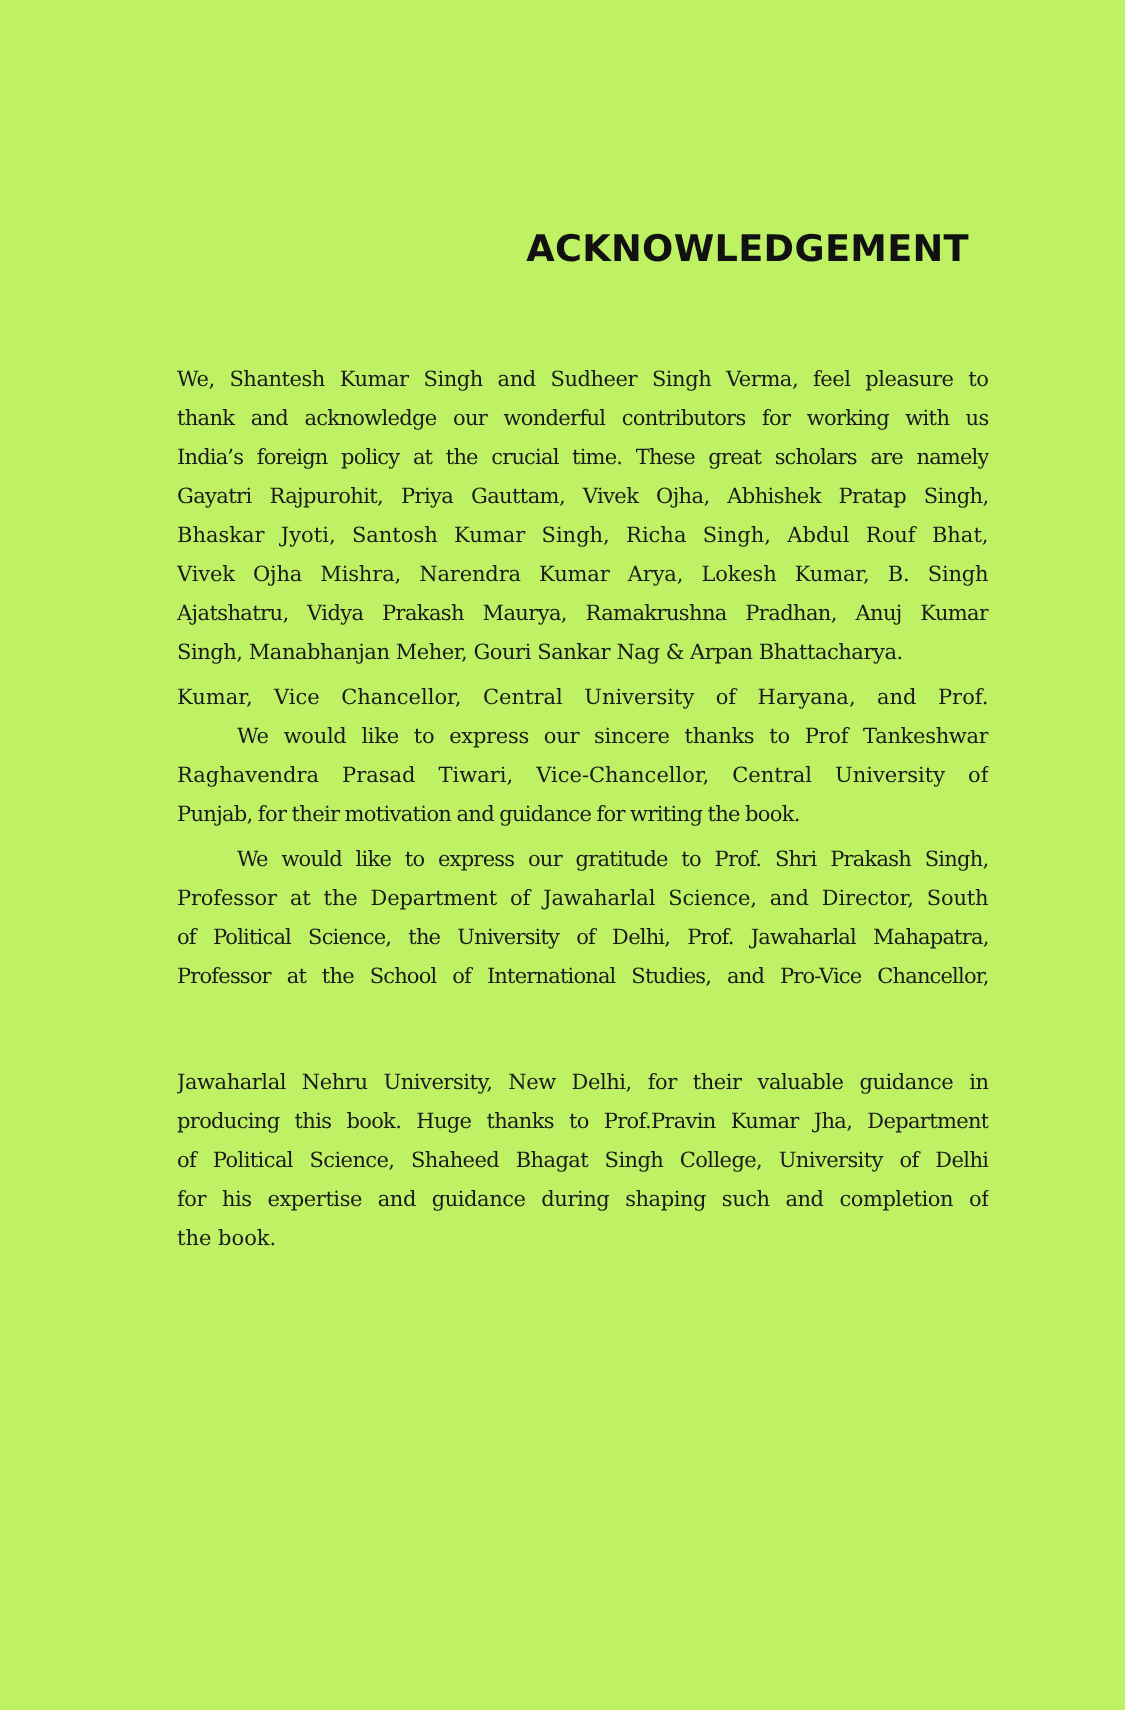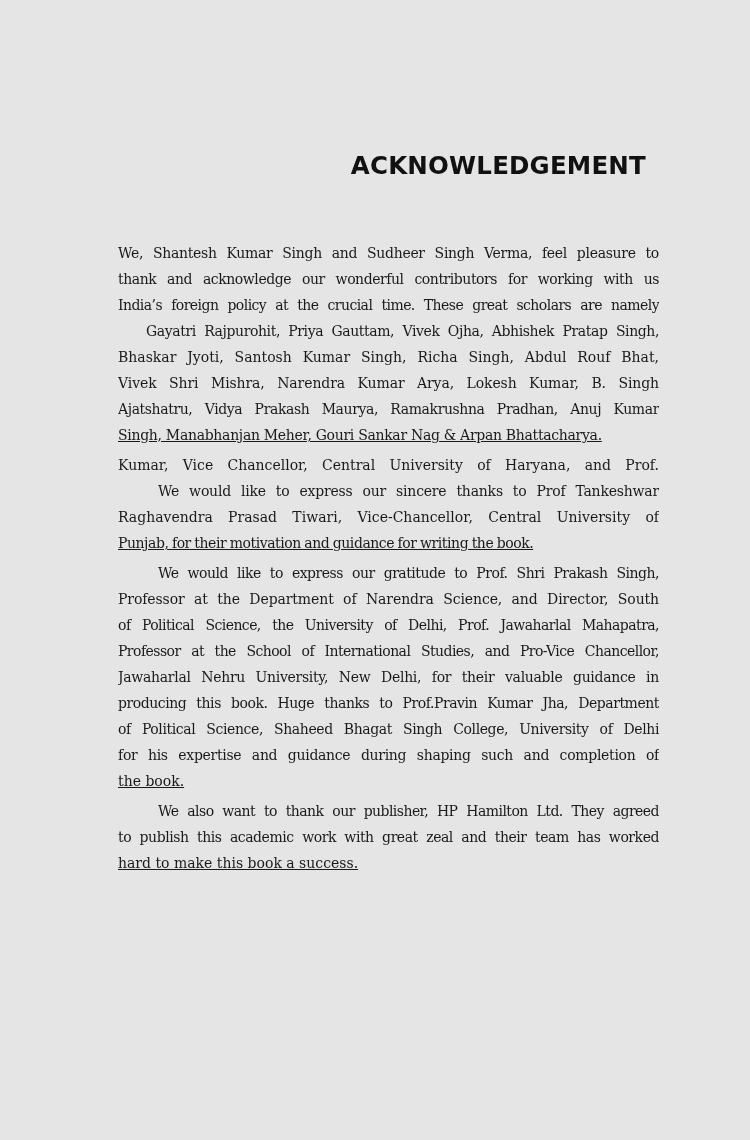--- a/index.html
+++ b/index.html
@@ -1,69 +1,64 @@
 <!DOCTYPE html>
 <html><head>
   <meta charset="utf-8">
   <style>
     html, body { margin: 0; padding: 0; background: #ffffff; }
     body { width: 750px; height: 1140px; position: relative; overflow: hidden; }
-    .page { position: absolute; left: 0; top: 0; width: 750px; height: 1140px; background: #e5e5e5; }
+    .page { position: absolute; left: 0; top: 0; width: 750px; height: 1140px; background: #bef264; }
     .title {
       position: absolute; left: 105px; top: 151px; width: 541px;
       text-align: right;
       font-family: "DejaVu Sans", sans-serif; font-weight: bold;
       font-size: 24.5px; letter-spacing: 0.2px; color: #111111;
       line-height: 30px;
     }
     .body {
       position: absolute; left: 118px; top: 240px; width: 541px;
       font-family: "DejaVu Serif", serif; font-size: 14px; color: #1a1a1a;
     }
     .para { margin: 0 0 4px 0; }
     .line {
       display: block; height: 26px; line-height: 26px; white-space: nowrap;
       text-align: justify; text-align-last: justify; overflow: hidden;
     }
-    .line.last { text-align-last: left; text-decoration: underline; }
+    .line.last { text-align-last: left; }
     .line.indent { padding-left: 40px; }
     .line.tight { letter-spacing: -0.45px; word-spacing: -0.5px; }
   </style>
 </head>
 <body>
 
 <div class="page">
   <h1 class="title" style="margin:0;">ACKNOWLEDGEMENT</h1>
   <div class="body" id="body">
       <p class="para">
         <span class="line" style="letter-spacing: -0.3px;">We, Shantesh Kumar Singh and Sudheer Singh Verma, feel pleasure to</span>
         <span class="line tight">thank and acknowledge our wonderful contributors for working with us</span>
         <span class="line tight" style="letter-spacing: -0.55px;">India’s foreign policy at the crucial time. These great scholars are namely</span>
-        <span class="line" style="letter-spacing: -0.4px; margin-left: 28px;">Gayatri Rajpurohit, Priya Gauttam, Vivek Ojha, Abhishek Pratap Singh,</span>
+        <span class="line" style="letter-spacing: -0.4px;">Gayatri Rajpurohit, Priya Gauttam, Vivek Ojha, Abhishek Pratap Singh,</span>
         <span class="line">Bhaskar Jyoti, Santosh Kumar Singh, Richa Singh, Abdul Rouf Bhat,</span>
-        <span class="line" style="letter-spacing: -0.1px;">Vivek Shri Mishra, Narendra Kumar Arya, Lokesh Kumar, B. Singh</span>
+        <span class="line" style="letter-spacing: -0.1px;">Vivek Ojha Mishra, Narendra Kumar Arya, Lokesh Kumar, B. Singh</span>
         <span class="line" style="letter-spacing: -0.4px;">Ajatshatru, Vidya Prakash Maurya, Ramakrushna Pradhan, Anuj Kumar</span>
         <span class="line last" style="letter-spacing: -0.3px;">Singh, Manabhanjan Meher, Gouri Sankar Nag &amp; Arpan Bhattacharya.</span>
       </p>
       <p class="para">
         <span class="line">Kumar, Vice Chancellor, Central University of Haryana, and Prof.</span>
         <span class="line indent" style="letter-spacing: -0.2px;">We would like to express our sincere thanks to Prof Tankeshwar</span>
         <span class="line">Raghavendra Prasad Tiwari, Vice-Chancellor, Central University of</span>
         <span class="line last tight">Punjab, for their motivation and guidance for writing the book.</span>
       </p>
       <p class="para">
         <span class="line indent" style="letter-spacing: -0.5px;">We would like to express our gratitude to Prof. Shri Prakash Singh,</span>
-        <span class="line" style="letter-spacing: -0.1px;">Professor at the Department of Narendra Science, and Director, South</span>
+        <span class="line" style="letter-spacing: -0.1px;">Professor at the Department of Jawaharlal Science, and Director, South</span>
         <span class="line tight" style="letter-spacing: -0.55px;">of Political Science, the University of Delhi, Prof. Jawaharlal Mahapatra,</span>
         <span class="line tight" style="letter-spacing: -0.55px;">Professor at the School of International Studies, and Pro-Vice Chancellor,</span>
-        <span class="line" style="letter-spacing: -0.3px;">Jawaharlal Nehru University, New Delhi, for their valuable guidance in</span>
+        <span class="line" style="letter-spacing: -0.3px; margin-top: 45px;">Jawaharlal Nehru University, New Delhi, for their valuable guidance in</span>
         <span class="line tight">producing this book. Huge thanks to Prof.Pravin Kumar Jha, Department</span>
         <span class="line" style="letter-spacing: -0.4px;">of Political Science, Shaheed Bhagat Singh College, University of Delhi</span>
         <span class="line" style="letter-spacing: -0.3px;">for his expertise and guidance during shaping such and completion of</span>
         <span class="line last">the book.</span>
       </p>
-      <p class="para">
-        <span class="line indent tight" style="letter-spacing: -0.55px;">We also want to thank our publisher, HP Hamilton Ltd. They agreed</span>
-        <span class="line tight">to publish this academic work with great zeal and their team has worked</span>
-        <span class="line last">hard to make this book a success.</span>
-      </p>
     </div>
 </div>
 
 </body></html>

